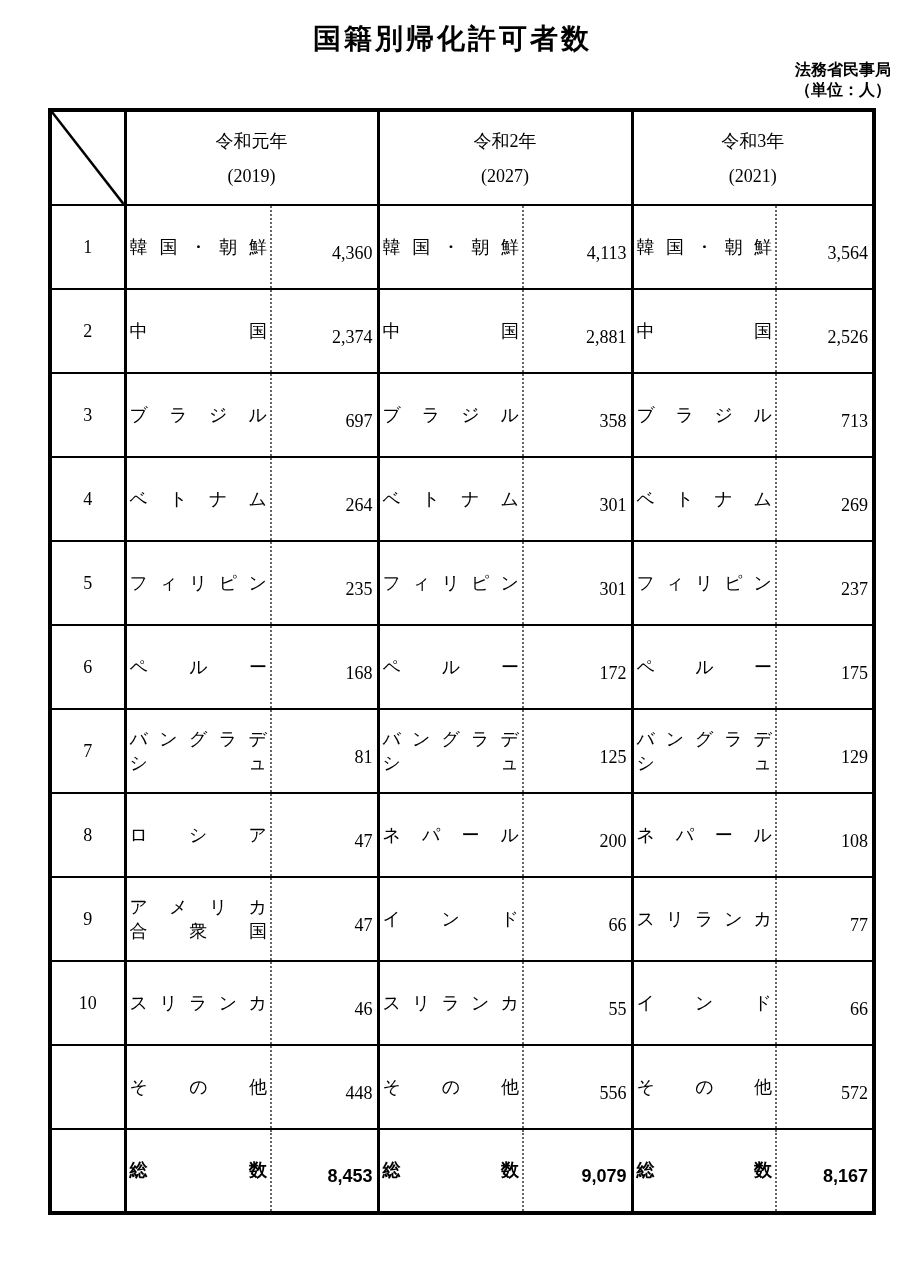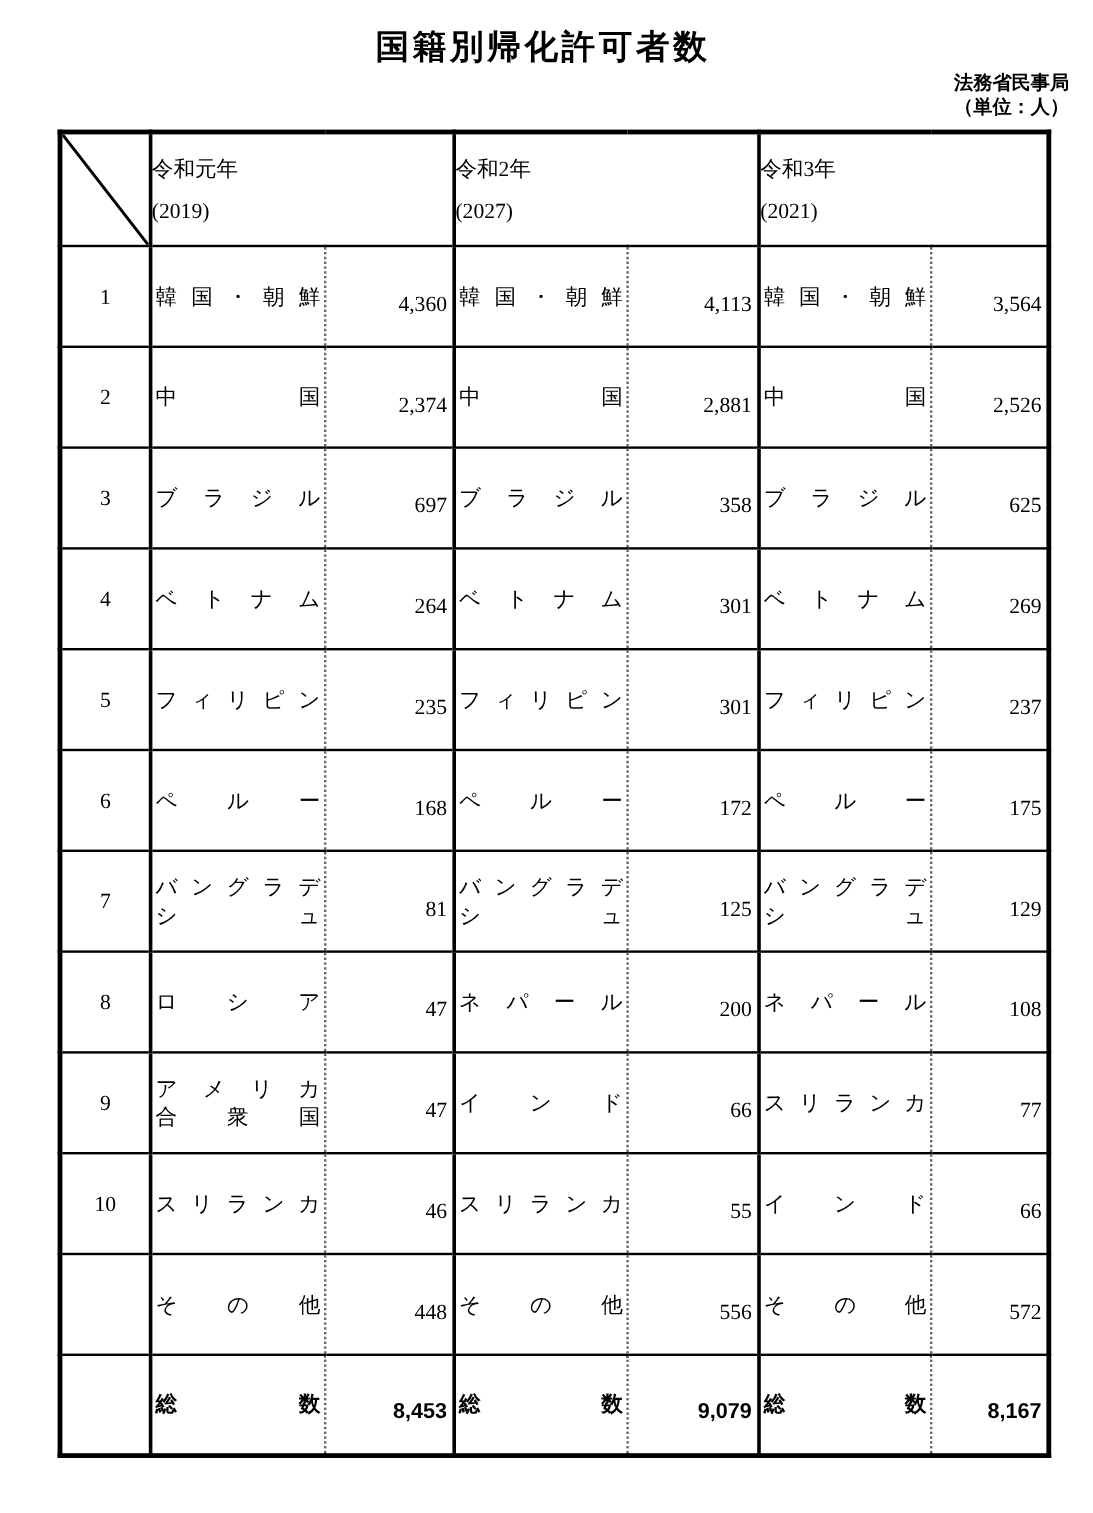--- a/index.html
+++ b/index.html
@@ -57,21 +57,21 @@
 
   th.corner { padding: 0; position: relative; border-right: 3px solid #000; }
   th.corner svg { position: absolute; top: 0; left: 0; width: 100%; height: 100%; display: block; }
 
   th.yhead {
     border-left: 3px solid #000;
     font-weight: normal;
     padding: 0;
   }
   th.yhead .yh-wrap { display: flex; flex-direction: column; justify-content: center; gap: 17px; }
-  th.yhead .era, th.yhead .wyear { text-align: left; line-height: 1; }
+  th.yhead .era, th.yhead .wyear { text-align: center; line-height: 1; }
 
   td.rank { text-align: center; padding: 0; }
   td.name { border-left: 3px solid #000; padding: 0 3px; }
   td.val  {
     border-left: 2px dotted #666;
     text-align: right;
     padding: 12px 4px 0 2px;
   }
 
   .jline { display: flex; justify-content: space-between; line-height: 1.35; }
@@ -225,21 +225,21 @@
       <td class="name">
           <div class="jchars">
             <div class="jline">
               <span>ブ</span>
               <span>ラ</span>
               <span>ジ</span>
               <span>ル</span>
             </div>
           </div>
         </td>
-      <td class="val">625</td>
+      <td class="val">713</td>
     </tr>
     <tr class="drow">
       <td class="rank">4</td>
       <td class="name">
           <div class="jchars">
             <div class="jline">
               <span>ベ</span>
               <span>ト</span>
               <span>ナ</span>
               <span>ム</span>

